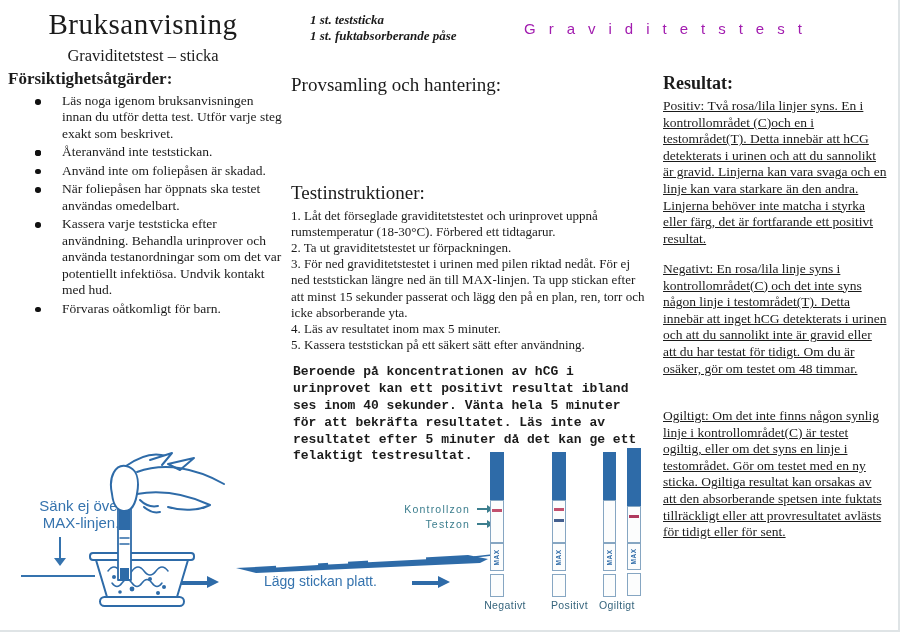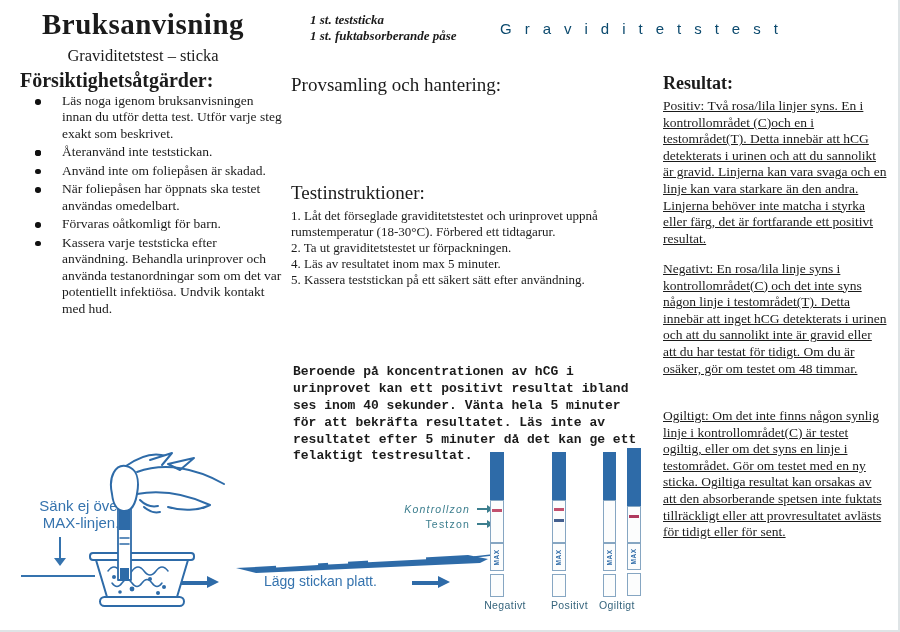--- a/index.html
+++ b/index.html
@@ -2,59 +2,59 @@
 <html><head>
 <meta charset="utf-8">
 <style>
   html,body{margin:0;padding:0;background:#fff;}
   .page{position:relative;width:900px;height:632px;background:#fff;overflow:hidden;
         font-family:"Liberation Serif","DejaVu Serif",serif;color:#1b1b1b;
         border-right:2px solid #dfe4e6;border-bottom:2px solid #dfe4e6;box-sizing:border-box;}
   .abs{position:absolute;}
 
   
-  .title{left:6px;top:8px;width:274px;text-align:center;font-size:29px;font-weight:700;letter-spacing:.5px;}
+  .title{left:6px;top:8px;width:274px;text-align:center;font-size:29px;font-weight:400;letter-spacing:.5px;}
   .subtitle{left:6px;top:46px;width:274px;text-align:center;font-size:16.5px;}
-  .prec-h{left:8px;top:69px;font-size:20px;font-weight:700;margin-left:12px;}
+  .prec-h{left:8px;top:69px;font-size:17px;font-weight:700;}
   .bullets{left:8px;top:93px;width:276px;list-style:none;margin:0;padding:0;}
   .bullets li{position:relative;padding-left:54px;font-size:13.5px;line-height:1.22;margin-bottom:2px;}
   .dot{position:absolute;left:27px;top:6px;width:5.5px;height:5.5px;border-radius:50%;background:#111;}
 
   
   .pkg{left:310px;top:12px;font-style:italic;font-weight:600;font-size:13px;line-height:1.2;}
   .sec-h{font-size:19px;}
   .samp-h{left:291px;top:74px;}
   .samp-p{left:291px;top:100px;width:356px;font-size:13px;line-height:1.26;}
   .instr-h{left:291px;top:182px;}
   .steps{left:291px;top:208px;width:358px;font-size:13px;line-height:1.24;}
   .warning{left:293px;top:364px;width:352px;font-size:13px;line-height:1.3;font-weight:700;font-family:Liberation Mono, monospace;}
 
   
-  .brand{left:500px;top:20px;font-family:"Liberation Sans","DejaVu Sans",sans-serif;
-         font-size:15px;font-weight:500;letter-spacing:13px;color:#0c4a6e;white-space:nowrap;}
+  .brand{left:524px;top:20px;font-family:"Liberation Sans","DejaVu Sans",sans-serif;
+         font-size:15px;font-weight:500;letter-spacing:13px;color:#a21caf;white-space:nowrap;}
   .res-h{left:663px;top:73px;font-size:18px;font-weight:700;}
   .res-p{left:663px;top:98px;width:225px;font-size:13.5px;line-height:1.23;text-decoration:underline;}
   .res-p.neg{top:261px;}
   .res-p.inv{top:408px;}
 
   
   .sans{font-family:"Liberation Sans","DejaVu Sans",sans-serif;}
   .dip-cap{left:14px;top:497px;width:134px;text-align:center;color:#3573ae;font-size:15px;line-height:1.15;font-weight:500;}
   .v-arrow{left:54px;top:537px;width:12px;height:30px;}
   .v-arrow .shaft{position:absolute;left:5px;top:0;width:2px;height:22px;background:#3573ae;}
   .v-arrow .head{position:absolute;left:0;top:21px;width:0;height:0;border-top:8px solid #3573ae;border-left:6px solid transparent;border-right:6px solid transparent;}
   .max-line{left:21px;top:575px;width:74px;height:2px;background:#3573ae;}
   .h-arrow{width:38px;height:13px;}
   .h-arrow .shaft{position:absolute;left:0;top:4.5px;width:27px;height:4px;background:#2e6ba8;}
   .h-arrow .head{position:absolute;left:26px;top:0;width:0;height:0;border-left:12px solid #2e6ba8;border-top:6.5px solid transparent;border-bottom:6.5px solid transparent;}
   .arrow1{left:181px;top:576px;}
   .arrow2{left:412px;top:576px;}
   .flat-cap{left:264px;top:573px;color:#3573ae;font-size:14px;font-weight:500;}
   .zone-lab{left:388px;width:82px;text-align:right;color:#3c7e8e;font-size:10.5px;letter-spacing:1.2px;}
-  .zl1{top:503px;font-style:italic;} .zl2{top:518px;}
+  .zl1{top:503px;} .zl2{top:518px;}
   .zone-arrow{left:477px;width:16px;height:8px;}
   .za1{top:505px;} .za2{top:520px;}
   .zone-arrow .shaft{position:absolute;left:0;top:3px;width:11px;height:1.8px;background:#3c7e8e;}
   .zone-arrow .head{position:absolute;left:10px;top:0;width:0;height:0;border-left:6px solid #3c7e8e;border-top:4px solid transparent;border-bottom:4px solid transparent;}
 
   
   .stick{position:absolute;width:14px;}
   .stick .handle{background:#2e6ba8;width:100%;}
   .stick .box{box-sizing:border-box;border:1px solid #86a6c2;background:#fcfdfd;width:100%;position:relative;}
   .stick .rline{position:absolute;left:1px;right:1px;height:3px;}
@@ -79,33 +79,34 @@
 
   <div class="abs title">Bruksanvisning</div>
   <div class="abs subtitle">Graviditetstest – sticka</div>
   <div class="abs prec-h">Försiktighetsåtgärder:</div>
   <ul class="abs bullets">
     <li><span class="dot"></span><span>Läs noga igenom bruksanvisningen innan du utför detta test. Utför varje steg exakt som beskrivet.</span></li>
     <li><span class="dot"></span></li>
     <li><span class="dot"></span><span>Återanvänd inte teststickan.</span></li>
     <li><span class="dot"></span><span>Använd inte om foliepåsen är skadad.</span></li>
     <li><span class="dot"></span><span>När foliepåsen har öppnats ska testet användas omedelbart.</span></li>
+    <li><span class="dot"></span><span>Kassera varje teststicka efter användning. Behandla urinprover och använda testanordningar som om det var potentiellt infektiösa. Undvik kontakt med hud.</span></li>
     <li><span class="dot"></span><span>Förvaras oåtkomligt för barn.</span></li>
-    <li><span class="dot"></span><span>Kassera varje teststicka efter användning. Behandla urinprover och använda testanordningar som om det var potentiellt infektiösa. Undvik kontakt med hud.</span></li>
   </ul>
 
   <div class="abs pkg">
     <div>1 st. teststicka</div>
     <div>1 st. fuktabsorberande påse</div>
   </div>
   <div class="abs sec-h samp-h">Provsamling och hantering:</div>
   <div class="abs sec-h instr-h">Testinstruktioner:</div>
   <div class="abs steps">
     <div>1. Låt det förseglade graviditetstestet och urinprovet uppnå rumstemperatur (18-30°C). Förbered ett tidtagarur.</div>
     <div>2. Ta ut graviditetstestet ur förpackningen.</div>
+    <div>3. För ned graviditetstestet i urinen med pilen riktad nedåt. För ej ned teststickan längre ned än till MAX-linjen. Ta upp stickan efter att minst 15 sekunder passerat och lägg den på en plan, ren, torr och icke absorberande yta.</div>
     <div>4. Läs av resultatet inom max 5 minuter.</div>
     <div>5. Kassera teststickan på ett säkert sätt efter användning.</div>
   </div>
   <div class="abs warning">Beroende på koncentrationen av hCG i urinprovet kan ett positivt resultat ibland ses inom 40 sekunder. Vänta hela 5 minuter för att bekräfta resultatet. Läs inte av resultatet efter 5 minuter då det kan ge ett felaktigt testresultat.</div>
 
   <div class="abs brand sans">Graviditetstest</div>
   <div class="abs res-h">Resultat:</div>
   <div class="abs res-p">Positiv: Två rosa/lila linjer syns. En i kontrollområdet (C)och en i testområdet(T).  Detta innebär att hCG detekterats i urinen och att du sannolikt är gravid. Linjerna kan vara svaga och en linje kan vara starkare än den andra. Linjerna behöver inte matcha i styrka eller färg, det är fortfarande ett positivt resultat.</div>
   <div class="abs res-p neg">Negativt: En rosa/lila linje syns i kontrollområdet(C) och det inte syns någon linje i testområdet(T). Detta innebär att inget hCG detekterats i urinen och att du sannolikt inte är gravid eller att du har testat för tidigt. Om du är osäker, gör om testet om 48 timmar.</div>
   <div class="abs res-p inv">Ogiltigt: Om det inte finns någon synlig linje i kontrollområdet(C) är testet ogiltig, eller om det syns en linje i testområdet. Gör om testet med en ny sticka. Ogiltiga resultat kan orsakas av att den absorberande spetsen inte fuktats tillräckligt eller att provresultatet avlästs för tidigt eller för sent.</div>

